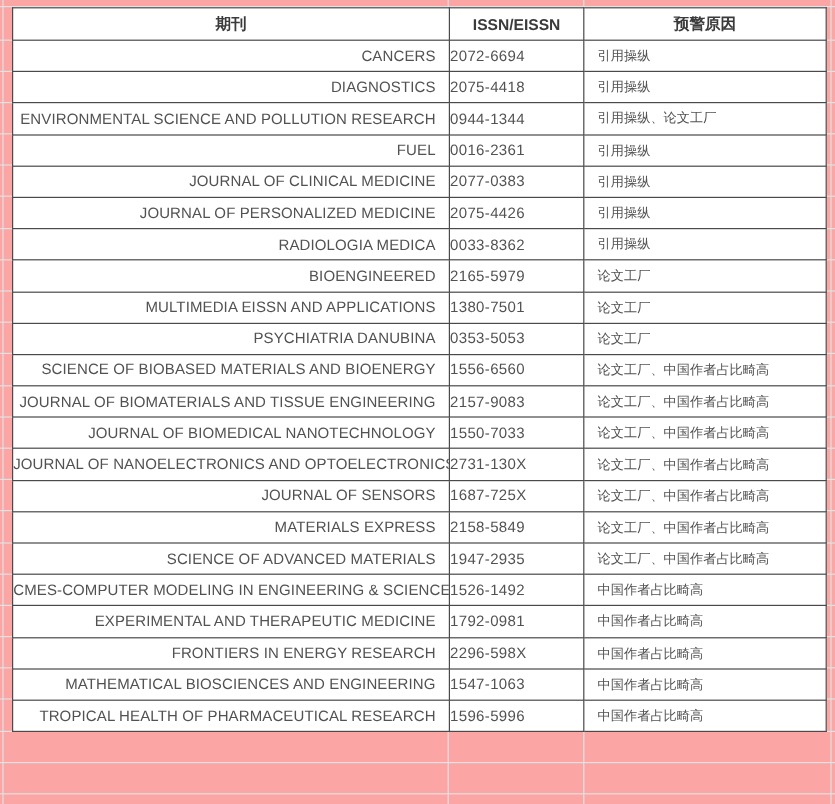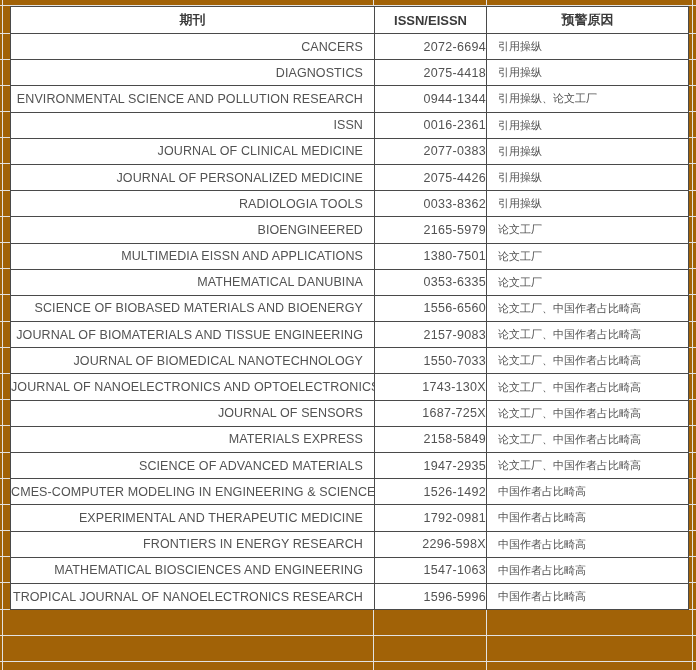--- a/index.html
+++ b/index.html
@@ -4,21 +4,21 @@
 <style>
   html, body { margin: 0; padding: 0; }
   body {
     width: 696px; height: 670px;
     background: #ffffff;
     font-family: "Liberation Sans", "DejaVu Sans", sans-serif;
   }
   .page {
     position: relative;
     width: 696px; height: 670px;
-    background: #a16207;
+    background: #fca5a5;
     overflow: hidden;
   }
   
   .grid-overlay { position: absolute; inset: 0; z-index: 0; }
   .hline {
     position: absolute; left: 0; width: 696px; height: 1px;
     background: var(--faint-gridline, #e2e2e2);
   }
   .vline {
     position: absolute; top: 0; height: 670px; width: 1px;
@@ -47,21 +47,21 @@
     font-weight: bold;
     font-size: 13px;
     color: var(--header-text, #3b3b3b);
     text-align: center;
   }
   tbody td {
     font-size: 12.5px;
     color: var(--body-text, #525252);
   }
   td.col-journal { text-align: right; padding-right: 11px; letter-spacing: 0.1px; }
-  td.col-issn    { text-align: right; letter-spacing: 0.3px; }
+  td.col-issn    { text-align: left; letter-spacing: 0.3px; }
   td.col-reason  { text-align: left; padding-left: 11px; font-size: 11px; }
 </style>
 </head>
 <body>
 
 <div class="page">
   <div class="grid-overlay">
       <div class="hline" style="top: 5px;"></div>
       <div class="hline" style="top: 33px;"></div>
       <div class="hline" style="top: 59px;"></div>
@@ -116,72 +116,72 @@
           <td class="col-journal">DIAGNOSTICS</td>
           <td class="col-issn">2075-4418</td>
           <td class="col-reason">引用操纵</td>
         </tr>
         <tr>
           <td class="col-journal">ENVIRONMENTAL SCIENCE AND POLLUTION RESEARCH</td>
           <td class="col-issn">0944-1344</td>
           <td class="col-reason">引用操纵、论文工厂</td>
         </tr>
         <tr>
-          <td class="col-journal">ISSN</td>
+          <td class="col-journal">FUEL</td>
           <td class="col-issn">0016-2361</td>
           <td class="col-reason">引用操纵</td>
         </tr>
         <tr>
           <td class="col-journal">JOURNAL OF CLINICAL MEDICINE</td>
           <td class="col-issn">2077-0383</td>
           <td class="col-reason">引用操纵</td>
         </tr>
         <tr>
           <td class="col-journal">JOURNAL OF PERSONALIZED MEDICINE</td>
           <td class="col-issn">2075-4426</td>
           <td class="col-reason">引用操纵</td>
         </tr>
         <tr>
-          <td class="col-journal">RADIOLOGIA TOOLS</td>
+          <td class="col-journal">RADIOLOGIA MEDICA</td>
           <td class="col-issn">0033-8362</td>
           <td class="col-reason">引用操纵</td>
         </tr>
         <tr>
           <td class="col-journal">BIOENGINEERED</td>
           <td class="col-issn">2165-5979</td>
           <td class="col-reason">论文工厂</td>
         </tr>
         <tr>
           <td class="col-journal">MULTIMEDIA EISSN AND APPLICATIONS</td>
           <td class="col-issn">1380-7501</td>
           <td class="col-reason">论文工厂</td>
         </tr>
         <tr>
-          <td class="col-journal">MATHEMATICAL DANUBINA</td>
-          <td class="col-issn">0353-6335</td>
+          <td class="col-journal">PSYCHIATRIA DANUBINA</td>
+          <td class="col-issn">0353-5053</td>
           <td class="col-reason">论文工厂</td>
         </tr>
         <tr>
           <td class="col-journal">SCIENCE OF BIOBASED MATERIALS AND BIOENERGY</td>
           <td class="col-issn">1556-6560</td>
           <td class="col-reason">论文工厂、中国作者占比畸高</td>
         </tr>
         <tr>
           <td class="col-journal">JOURNAL OF BIOMATERIALS AND TISSUE ENGINEERING</td>
           <td class="col-issn">2157-9083</td>
           <td class="col-reason">论文工厂、中国作者占比畸高</td>
         </tr>
         <tr>
           <td class="col-journal">JOURNAL OF BIOMEDICAL NANOTECHNOLOGY</td>
           <td class="col-issn">1550-7033</td>
           <td class="col-reason">论文工厂、中国作者占比畸高</td>
         </tr>
         <tr>
           <td class="col-journal">JOURNAL OF NANOELECTRONICS AND OPTOELECTRONICS</td>
-          <td class="col-issn">1743-130X</td>
+          <td class="col-issn">2731-130X</td>
           <td class="col-reason">论文工厂、中国作者占比畸高</td>
         </tr>
         <tr>
           <td class="col-journal">JOURNAL OF SENSORS</td>
           <td class="col-issn">1687-725X</td>
           <td class="col-reason">论文工厂、中国作者占比畸高</td>
         </tr>
         <tr>
           <td class="col-journal">MATERIALS EXPRESS</td>
           <td class="col-issn">2158-5849</td>
@@ -206,19 +206,19 @@
           <td class="col-journal">FRONTIERS IN ENERGY RESEARCH</td>
           <td class="col-issn">2296-598X</td>
           <td class="col-reason">中国作者占比畸高</td>
         </tr>
         <tr>
           <td class="col-journal">MATHEMATICAL BIOSCIENCES AND ENGINEERING</td>
           <td class="col-issn">1547-1063</td>
           <td class="col-reason">中国作者占比畸高</td>
         </tr>
         <tr>
-          <td class="col-journal">TROPICAL JOURNAL OF NANOELECTRONICS RESEARCH</td>
+          <td class="col-journal">TROPICAL HEALTH OF PHARMACEUTICAL RESEARCH</td>
           <td class="col-issn">1596-5996</td>
           <td class="col-reason">中国作者占比畸高</td>
         </tr>
       </tbody>
   </table>
 </div>
 
 </body></html>

